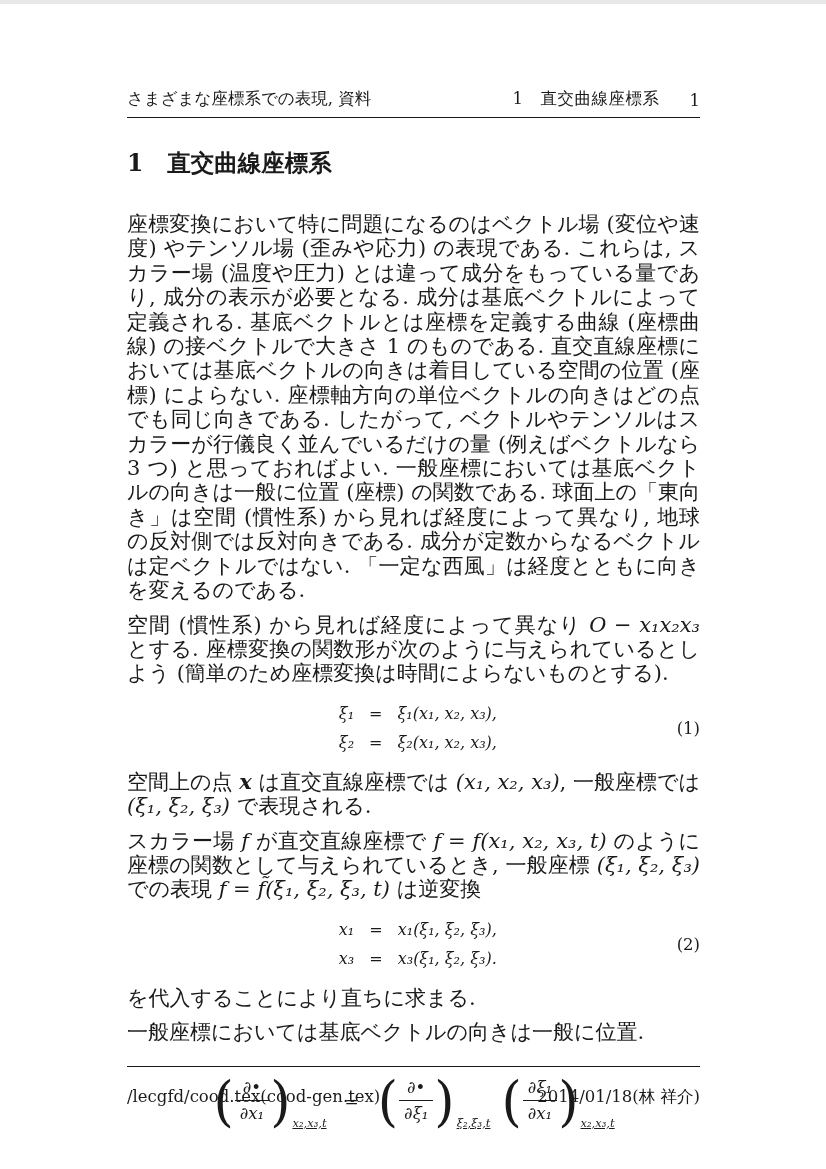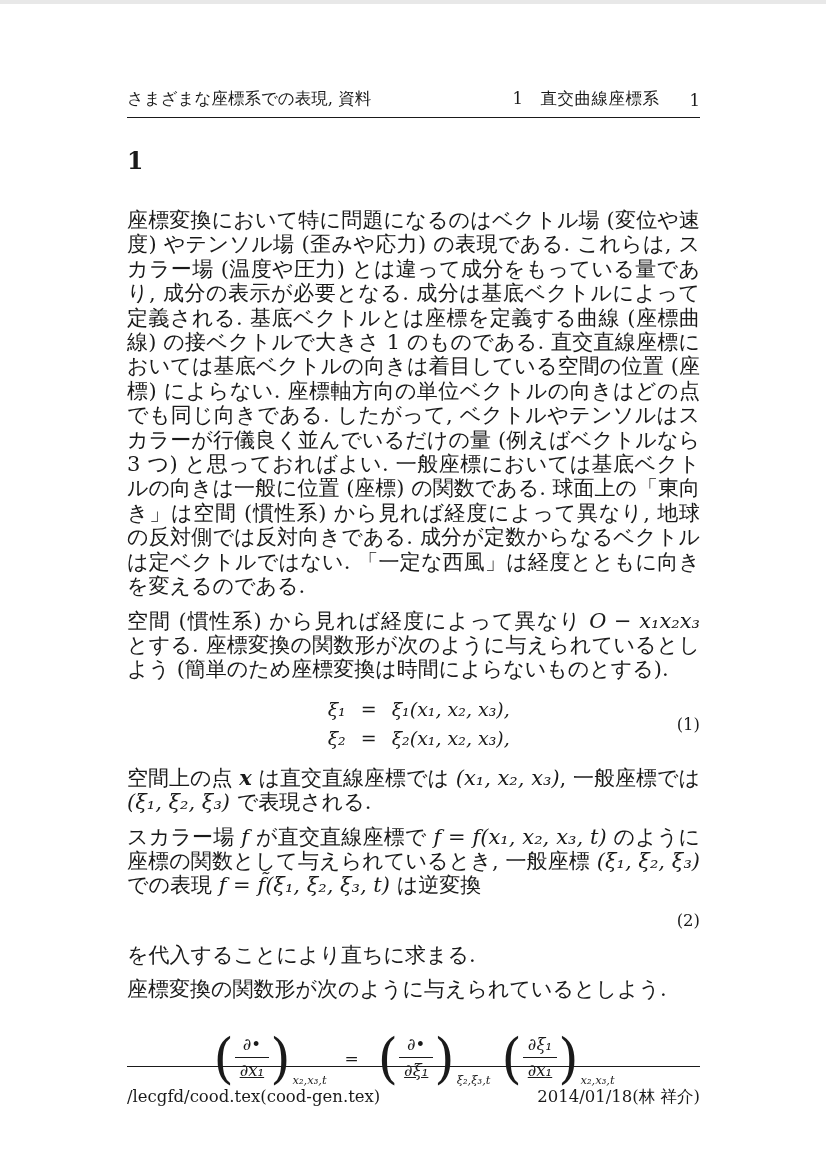--- a/index.html
+++ b/index.html
@@ -37,43 +37,43 @@
     font-size:21px;
     line-height:24.4px;
     text-align:justify;
   }
   .para.first { margin-top:33px; }
   .para .m  { font-style:italic; }
   .para .bm { font-style:italic; font-weight:bold; }
   
   .eqwrap { position:relative; text-align:center; margin:13px 0; }
   .eqbody { display:inline-block; text-align:left; }
-  .eqrow  { line-height:29px; font-size:19px; font-style:italic; white-space:nowrap; }
+  .eqrow  { line-height:29px; font-size:16px; font-style:italic; white-space:nowrap; }
   .eqlhs  { display:inline-block; min-width:1.5em; text-align:right; }
   .eqrel  { display:inline-block; margin:0 15px; font-style:normal; }
   .eqlabel {
     position:absolute; right:0; top:50%;
     transform:translateY(-50%);
     font-style:normal; font-size:16.5px;
   }
   
   .deq {
     display:flex; justify-content:center; align-items:center;
     margin:20px 0 0 0; height:72px;
   }
   .dterm { display:inline-flex; align-items:center; }
   .paren {
     font-size:52px; font-weight:400; line-height:1;
     transform:scaleY(1.04); margin:0 1px;
   }
   .frac { display:inline-flex; flex-direction:column; align-items:center;
           font-size:16.5px; font-style:italic; }
   .frac .num { padding:0 5px 3px 5px; }
-  .frac .den { border-top:1.3px solid #1a1a1a; padding:3px 5px 0 5px;text-decoration:underline; }
-  .dsub { font-size:11.5px; font-style:italic; transform:translateY(22px); margin-left:1px; white-space:nowrap; }
+  .frac .den { border-top:1.3px solid #1a1a1a; padding:3px 5px 0 5px; }
+  .dsub { font-size:11.5px; font-style:italic; transform:translateY(22px); margin-left:1px; white-space:nowrap;text-decoration:underline; }
   .deqrel { margin:0 18px; font-size:17px; }
   
   .footer {
     position:absolute; left:127px; right:126px; top:1062px;
     border-top:1.4px solid #1a1a1a;
     padding-top:19px;
     display:flex; justify-content:space-between; align-items:baseline;
     font-size:16.5px;
   }
 </style>
@@ -85,20 +85,21 @@
   <div class="header">
     <span>さまざまな座標系での表現, 資料</span>
     <span class="hright">
       <span class="hsec">1　直交曲線座標系</span>
       <span class="hpage">1</span>
     </span>
   </div>
 
   <h1 class="secheading">
     <span class="secnum">1</span>
+    <span>直交曲線座標系</span>
   </h1>
 
   <p class="para first"><span>座標変換において特に問題になるのはベクトル場 (変位や速度) やテンソル場 (歪みや応力) の表現である. これらは, スカラー場 (温度や圧力) とは違って成分をもっている量であり, 成分の表示が必要となる. 成分は基底ベクトルによって定義される. 基底ベクトルとは座標を定義する曲線 (座標曲線) の接ベクトルで大きさ 1 のものである. 直交直線座標においては基底ベクトルの向きは着目している空間の位置 (座標) によらない. 座標軸方向の単位ベクトルの向きはどの点でも同じ向きである. したがって, ベクトルやテンソルはスカラーが行儀良く並んでいるだけの量 (例えばベクトルなら 3 つ) と思っておればよい. 一般座標においては基底ベクトルの向きは一般に位置 (座標) の関数である. 球面上の「東向き」は空間 (慣性系) から見れば経度によって異なり, 地球の反対側では反対向きである. 成分が定数からなるベクトルは定ベクトルではない. 「一定な西風」は経度とともに向きを変えるのである.</span></p>
 
   <p class="para"><span>空間 (慣性系) から見れば経度によって異なり </span><span class="m">O − x₁x₂x₃</span><span> とする. 座標変換の関数形が次のように与えられているとしよう (簡単のため座標変換は時間によらないものとする).</span></p>
 
   <div class="eqwrap">
     <div class="eqbody">
       <div class="eqrow">
         <span class="eqlhs">ξ₁</span><span class="eqrel">=</span><span class="eqrhs">ξ₁(x₁, x₂, x₃),</span>
@@ -109,27 +110,33 @@
     </div>
     <span class="eqlabel">(1)</span>
   </div>
 
   <p class="para"><span>空間上の点 </span><span class="bm">x</span><span> は直交直線座標では </span><span class="m">(x₁, x₂, x₃)</span><span>, 一般座標では </span><span class="m">(ξ₁, ξ₂, ξ₃)</span><span> で表現される.</span></p>
 
   <p class="para"><span>スカラー場 </span><span class="m">f</span><span> が直交直線座標で </span><span class="m">f = f(x₁, x₂, x₃, t)</span><span> のように座標の関数として与えられているとき, 一般座標 </span><span class="m">(ξ₁, ξ₂, ξ₃)</span><span> での表現 </span><span class="m">f = f̃(ξ₁, ξ₂, ξ₃, t)</span><span> は逆変換</span></p>
 
   <div class="eqwrap">
     <div class="eqbody">
+      <div class="eqrow">
+        <span class="eqlhs">x₁</span><span class="eqrel">=</span><span class="eqrhs">x₁(ξ₁, ξ₂, ξ₃),</span>
+      </div>
+      <div class="eqrow">
+        <span class="eqlhs">x₃</span><span class="eqrel">=</span><span class="eqrhs">x₃(ξ₁, ξ₂, ξ₃).</span>
+      </div>
     </div>
     <span class="eqlabel">(2)</span>
   </div>
 
   <p class="para"><span>を代入することにより直ちに求まる.</span></p>
 
-  <p class="para"><span>座標変換の関数形が次のように与えられているとしよう.</span></p>
+  <p class="para"><span>一般座標においては基底ベクトルの向きは一般に位置.</span></p>
 
   <div class="deq">
     <span class="dterm">
       <span class="paren">(</span>
       <span class="frac">
         <span class="num">∂•</span>
         <span class="den">∂x₁</span>
       </span>
       <span class="paren">)</span>
       <span class="dsub">x₂,x₃,t</span>

